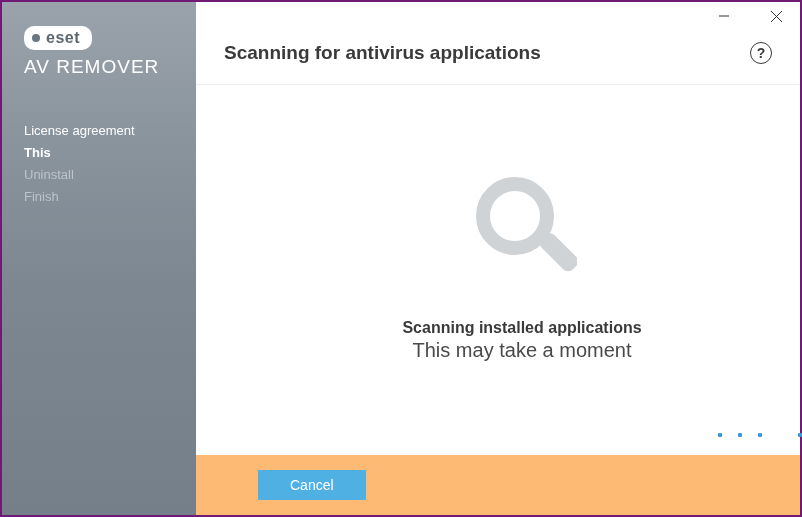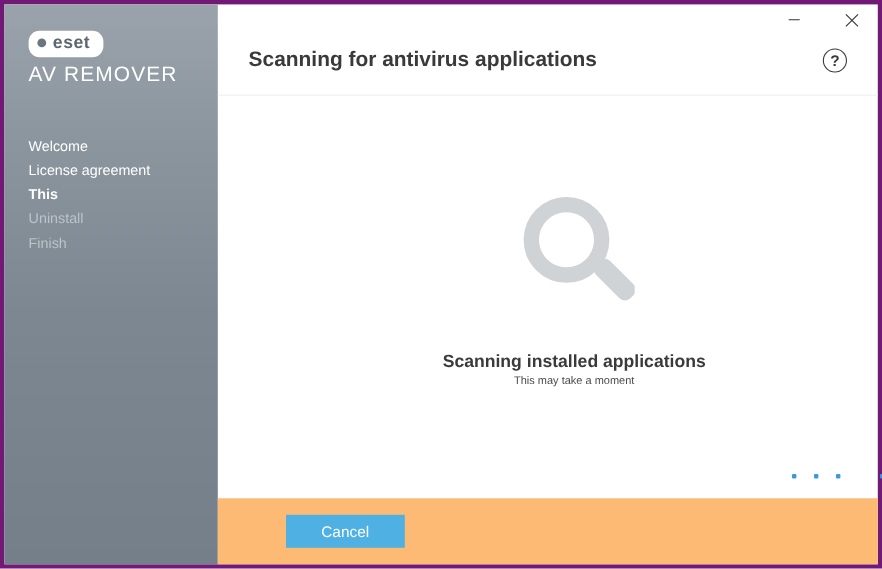--- a/index.html
+++ b/index.html
@@ -5,21 +5,21 @@
     * { box-sizing: border-box; margin: 0; padding: 0; }
     html, body {
       width: 802px;
       height: 517px;
       font-family: "Segoe UI", Tahoma, sans-serif;
       overflow: hidden;
     }
     .window {
       width: 802px;
       height: 517px;
-      border: 4px solid #701a75;
+      border: 2px solid #701a75;
       display: flex;
       flex-direction: row;
       position: relative;
       background: #fff;
     }
     
     .sidebar {
       width: 194px;
       height: 100%;
       background: linear-gradient(to bottom, #9aa3ab 0%, #8b959e 25%, #7c8791 55%, #747f89 100%);
@@ -128,21 +128,21 @@
     }
     .magnifier-icon { color: #cfd3d6; }
     .status-title {
       margin-top: 28px;
       font-size: 16px;
       font-weight: 600;
       color: #3a3a3a;
     }
     .status-sub {
       margin-top: 2px;
-      font-size: 10px;
+      font-size: 20px;
       font-weight: 300;
       color: #4a4a4a;
     }
     .progress-dots {
       position: absolute;
       bottom: 74px;
       left: 194px; right: 0;
       height: 10px;
     }
     .progress-dots span {
@@ -174,21 +174,20 @@
 <body>
 
 <div class="window">
 
   <aside class="sidebar">
     <div class="brand">
       <span class="brand-logo">eset</span>
       <div class="brand-sub">AV REMOVER</div>
     </div>
     <ul class="steps">
-      <li class="done">Welcome</li>
       <li class="done">License agreement</li>
       <li class="active">This</li>
       <li class="pending">Uninstall</li>
       <li class="pending">Finish</li>
     </ul>
   </aside>
 
   <main class="main">
     <div class="titlebar">
       <div class="win-btn">

